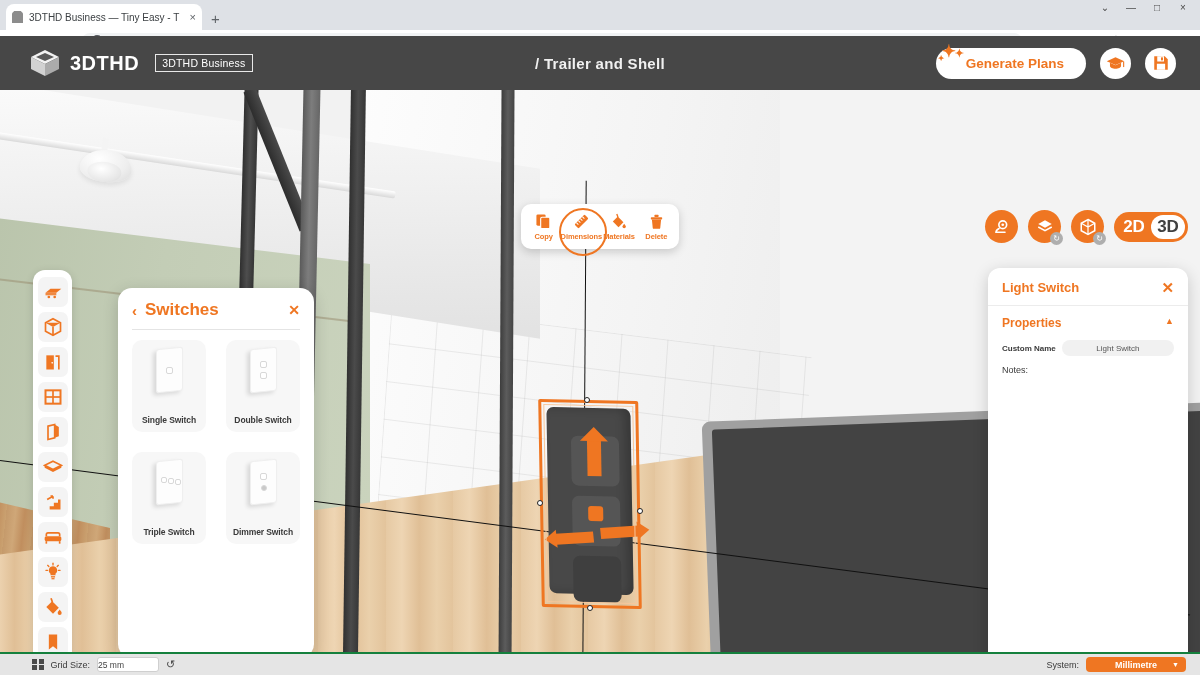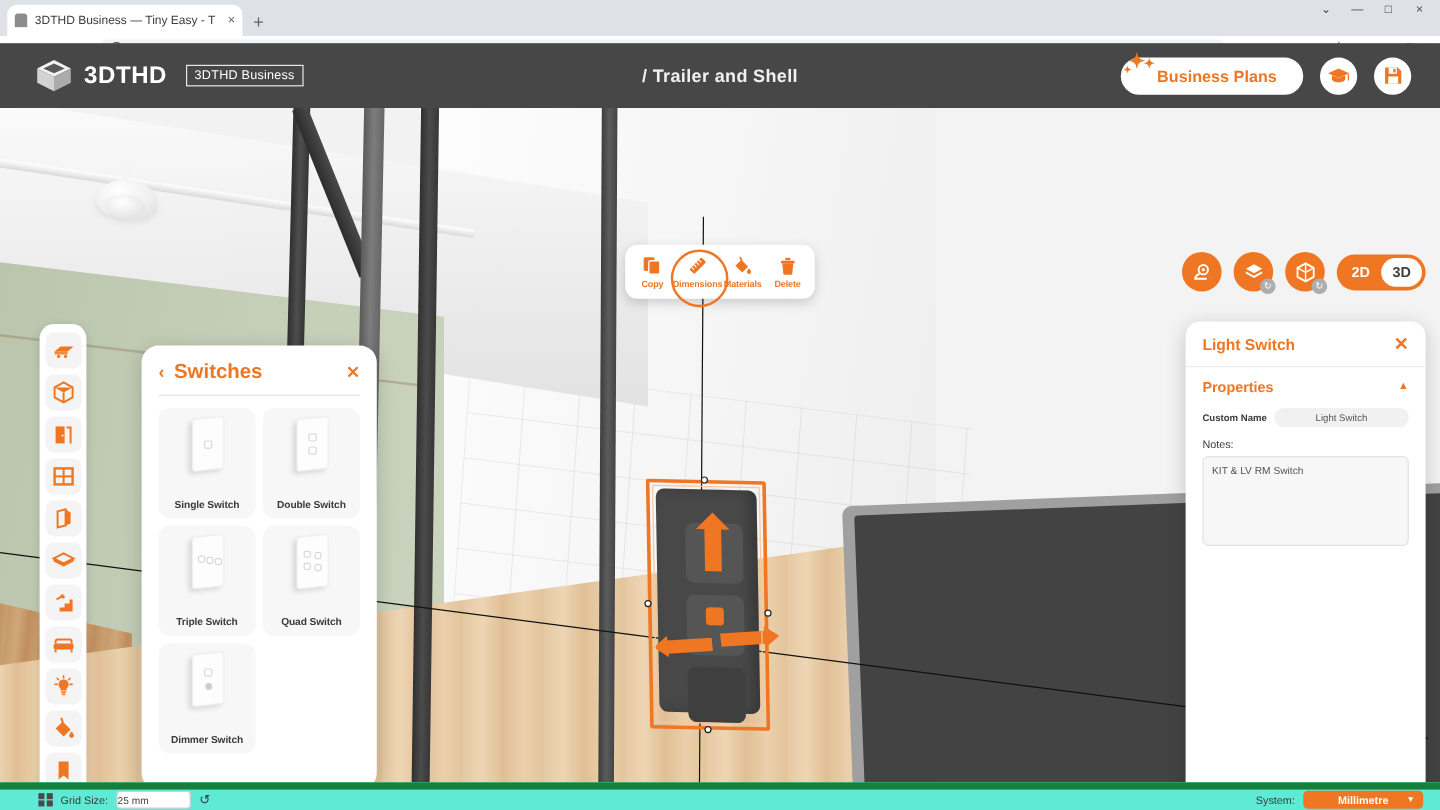--- a/index.html
+++ b/index.html
@@ -248,21 +248,21 @@
     position:absolute; right:12px; top:120px; display:flex; align-items:center; gap:10px;
   }
   .view-btn { width:33px; height:33px; border-radius:50%; background:#ef7622;
               display:flex; align-items:center; justify-content:center; cursor:pointer;
               position:relative; }
   .view-badge { position:absolute; right:-2px; bottom:-2px; width:13px; height:13px;
                 border-radius:50%; background:#aeaeae; color:#fff; font-size:8px;
                 display:flex; align-items:center; justify-content:center; }
   .dim-toggle { background:#ef7622; border-radius:16px; height:30px; width:74px;
                 display:flex; align-items:center; padding:3px; cursor:pointer; }
-  .dim-opt { flex:1; text-align:center; font-size:12px; font-weight:bold; color:#fff;
+  .dim-opt { flex:1; text-align:center; font-size:17px; font-weight:bold; color:#fff;
              line-height:24px; border-radius:13px; }
   .dim-opt.on { background:#fff; color:#404040; }
 
   
   .left-rail {
     position:absolute; left:33px; top:180px; width:39px; padding:5px 0;
     background:#fff; border-radius:12px; box-shadow:0 2px 8px rgba(0,0,0,.14);
     display:flex; flex-direction:column; align-items:center; gap:2px;
   }
   .rail-btn { width:30px; height:30px; border-radius:7px; background:#f4f4f4;
@@ -274,21 +274,21 @@
   .lib-panel {
     position:absolute; left:118px; top:198px; width:196px; height:370px;
     background:#fff; border-radius:14px; box-shadow:0 4px 16px rgba(0,0,0,.18);
     padding:12px 14px;
   }
   .lib-head { display:flex; align-items:center; gap:8px; }
   .lib-back { color:#ef7622; font-size:15px; font-weight:bold; cursor:pointer; line-height:1; }
   .lib-title { color:#ef7622; font-size:17px; font-weight:bold; flex:1; }
   .lib-close { color:#ef7622; font-size:14px; font-weight:bold; cursor:pointer; line-height:1; }
   .lib-sep { height:1px; background:#e4e4e4; margin:9px 0 10px; }
-  .lib-grid { display:grid; grid-template-columns: 1fr 1fr; gap:6px; }
+  .lib-grid { display:grid; grid-template-columns: 1fr 1fr; gap:20px; }
   .lib-item { background:#f7f7f7; border-radius:10px; height:92px; padding-top:8px;
               display:flex; flex-direction:column; align-items:center; cursor:pointer; }
   .lib-item-label { font-size:8.5px; color:#3a3a3a; margin-top:auto; margin-bottom:7px;
                     font-weight:bold; letter-spacing:-.1px; }
   .sw-thumb { width:32px; height:48px; position:relative; }
   .sw-plate { position:absolute; left:3px; top:0; width:27px; height:44px; background:#fdfdfd;
               border-radius:3px; box-shadow: -3px 2px 4px rgba(0,0,0,.12);
               transform: skewY(-6deg); border:1px solid #efefef; }
   .sw-btn { position:absolute; background:#fff; border:1.2px solid #d8d8d8; border-radius:2px; }
 
@@ -310,21 +310,21 @@
   .prop-input { flex:1; background:#f1f1f1; border:none; border-radius:9px; height:16px;
                 font-size:8px; color:#555; text-align:center; font-family:inherit; }
   .prop-sublabel { font-size:9px; color:#3a3a3a; margin-bottom:5px; }
   .prop-textarea { width:100%; height:75px; background:#f7f7f7; border:1px solid #e2e2e2;
                    border-radius:5px; font-size:8.5px; color:#555; padding:6px 7px;
                    resize:none; font-family:inherit; }
 
   
   .statusbar {
     position:absolute; left:0; bottom:0; width:1200px; height:23px;
-    background:#5eead4; border-top:6px solid #15803d;
+    background:#e5e5e5; border-top:2px solid #15803d;
     display:flex; align-items:center; font-size:9px; color:#3a3a3a;
   }
   .sb-left { display:flex; align-items:center; gap:7px; margin-left:32px; }
   .grid-icon { display:grid; grid-template-columns:repeat(2,5px); grid-template-rows:repeat(2,5px);
                gap:1.5px; }
   .grid-icon i { background:#4a4a4a; display:block; }
   .grid-size-input { width:62px; height:15px; border:1px solid #cfcfcf; border-radius:3px;
                      background:#fff; font-size:8.5px; color:#444;
                      font-family:inherit; }
   .sb-reset { color:#444; font-size:11px; cursor:pointer; }
@@ -387,21 +387,21 @@
       </svg>
       <span class="brand-name">3DTHD</span>
       <span class="brand-badge">3DTHD Business</span>
     </div>
     <div class="header-title">/ Trailer and Shell</div>
     <div class="header-right">
       <div class="gen-plans">
         <span class="sparkle sp1">✦</span>
         <span class="sparkle sp2">✦</span>
         <span class="sparkle sp3">✦</span>
-        <span>Business Plans</span>
+        <span>Generate Plans</span>
       </div>
       <div class="circ-btn">
         <svg width="19" height="19" viewBox="0 0 24 24">
           <path d="M12 4 L23 9 L12 14 L1 9 Z" fill="#ef7622"></path>
           <path d="M5 11 v4 c0 2 3.5 3.5 7 3.5 s7-1.5 7-3.5 v-4 l-7 3.2 Z" fill="#ef7622"></path>
           <rect x="21.6" y="9.5" width="1.4" height="7" fill="#ef7622"></rect>
         </svg>
       </div>
       <div class="circ-btn">
         <svg width="18" height="18" viewBox="0 0 24 24">
@@ -636,30 +636,20 @@
         <div class="lib-item">
           <div class="sw-thumb">
             <div class="sw-plate"></div>
             <span class="sw-btn" style="left:8px;top:17px;width:6px;height:6px;"></span>
             <span class="sw-btn" style="left:15px;top:18px;width:6px;height:6px;"></span>
             <span class="sw-btn" style="left:22px;top:19px;width:6px;height:6px;"></span>
           </div>
           <span class="lib-item-label">Triple Switch</span>
         </div>
 
-        <div class="lib-item">
-          <div class="sw-thumb">
-            <div class="sw-plate"></div>
-            <span class="sw-btn" style="left:9px;top:13px;width:6px;height:6px;"></span>
-            <span class="sw-btn" style="left:18px;top:14px;width:6px;height:6px;"></span>
-            <span class="sw-btn" style="left:9px;top:23px;width:6px;height:6px;"></span>
-            <span class="sw-btn" style="left:18px;top:24px;width:6px;height:6px;"></span>
-          </div>
-          <span class="lib-item-label">Quad Switch</span>
-        </div>
 
         <div class="lib-item">
           <div class="sw-thumb">
             <div class="sw-plate"></div>
             <span class="sw-btn" style="left:13px;top:13px;width:7px;height:7px;"></span>
             <span class="sw-btn" style="left:14px;top:25px;width:6px;height:6px;border-radius:50%;background:#c9c9c9;"></span>
           </div>
           <span class="lib-item-label">Dimmer Switch</span>
         </div>
 
@@ -674,21 +664,20 @@
       <div class="prop-body">
         <div class="prop-sec">
           <span class="prop-sec-title">Properties</span>
           <span class="prop-caret">▲</span>
         </div>
         <div class="prop-row">
           <span class="prop-label">Custom Name</span>
           <input class="prop-input" value="Light Switch" style="">
         </div>
         <div class="prop-sublabel">Notes:</div>
-        <textarea class="prop-textarea" placeholder="Notes" style="">KIT &amp; LV RM Switch</textarea>
       </div>
     </div>
   </div>
 
   <div class="statusbar">
     <div class="sb-left">
       <span class="grid-icon">
           <i></i>
           <i></i>
           <i></i>

